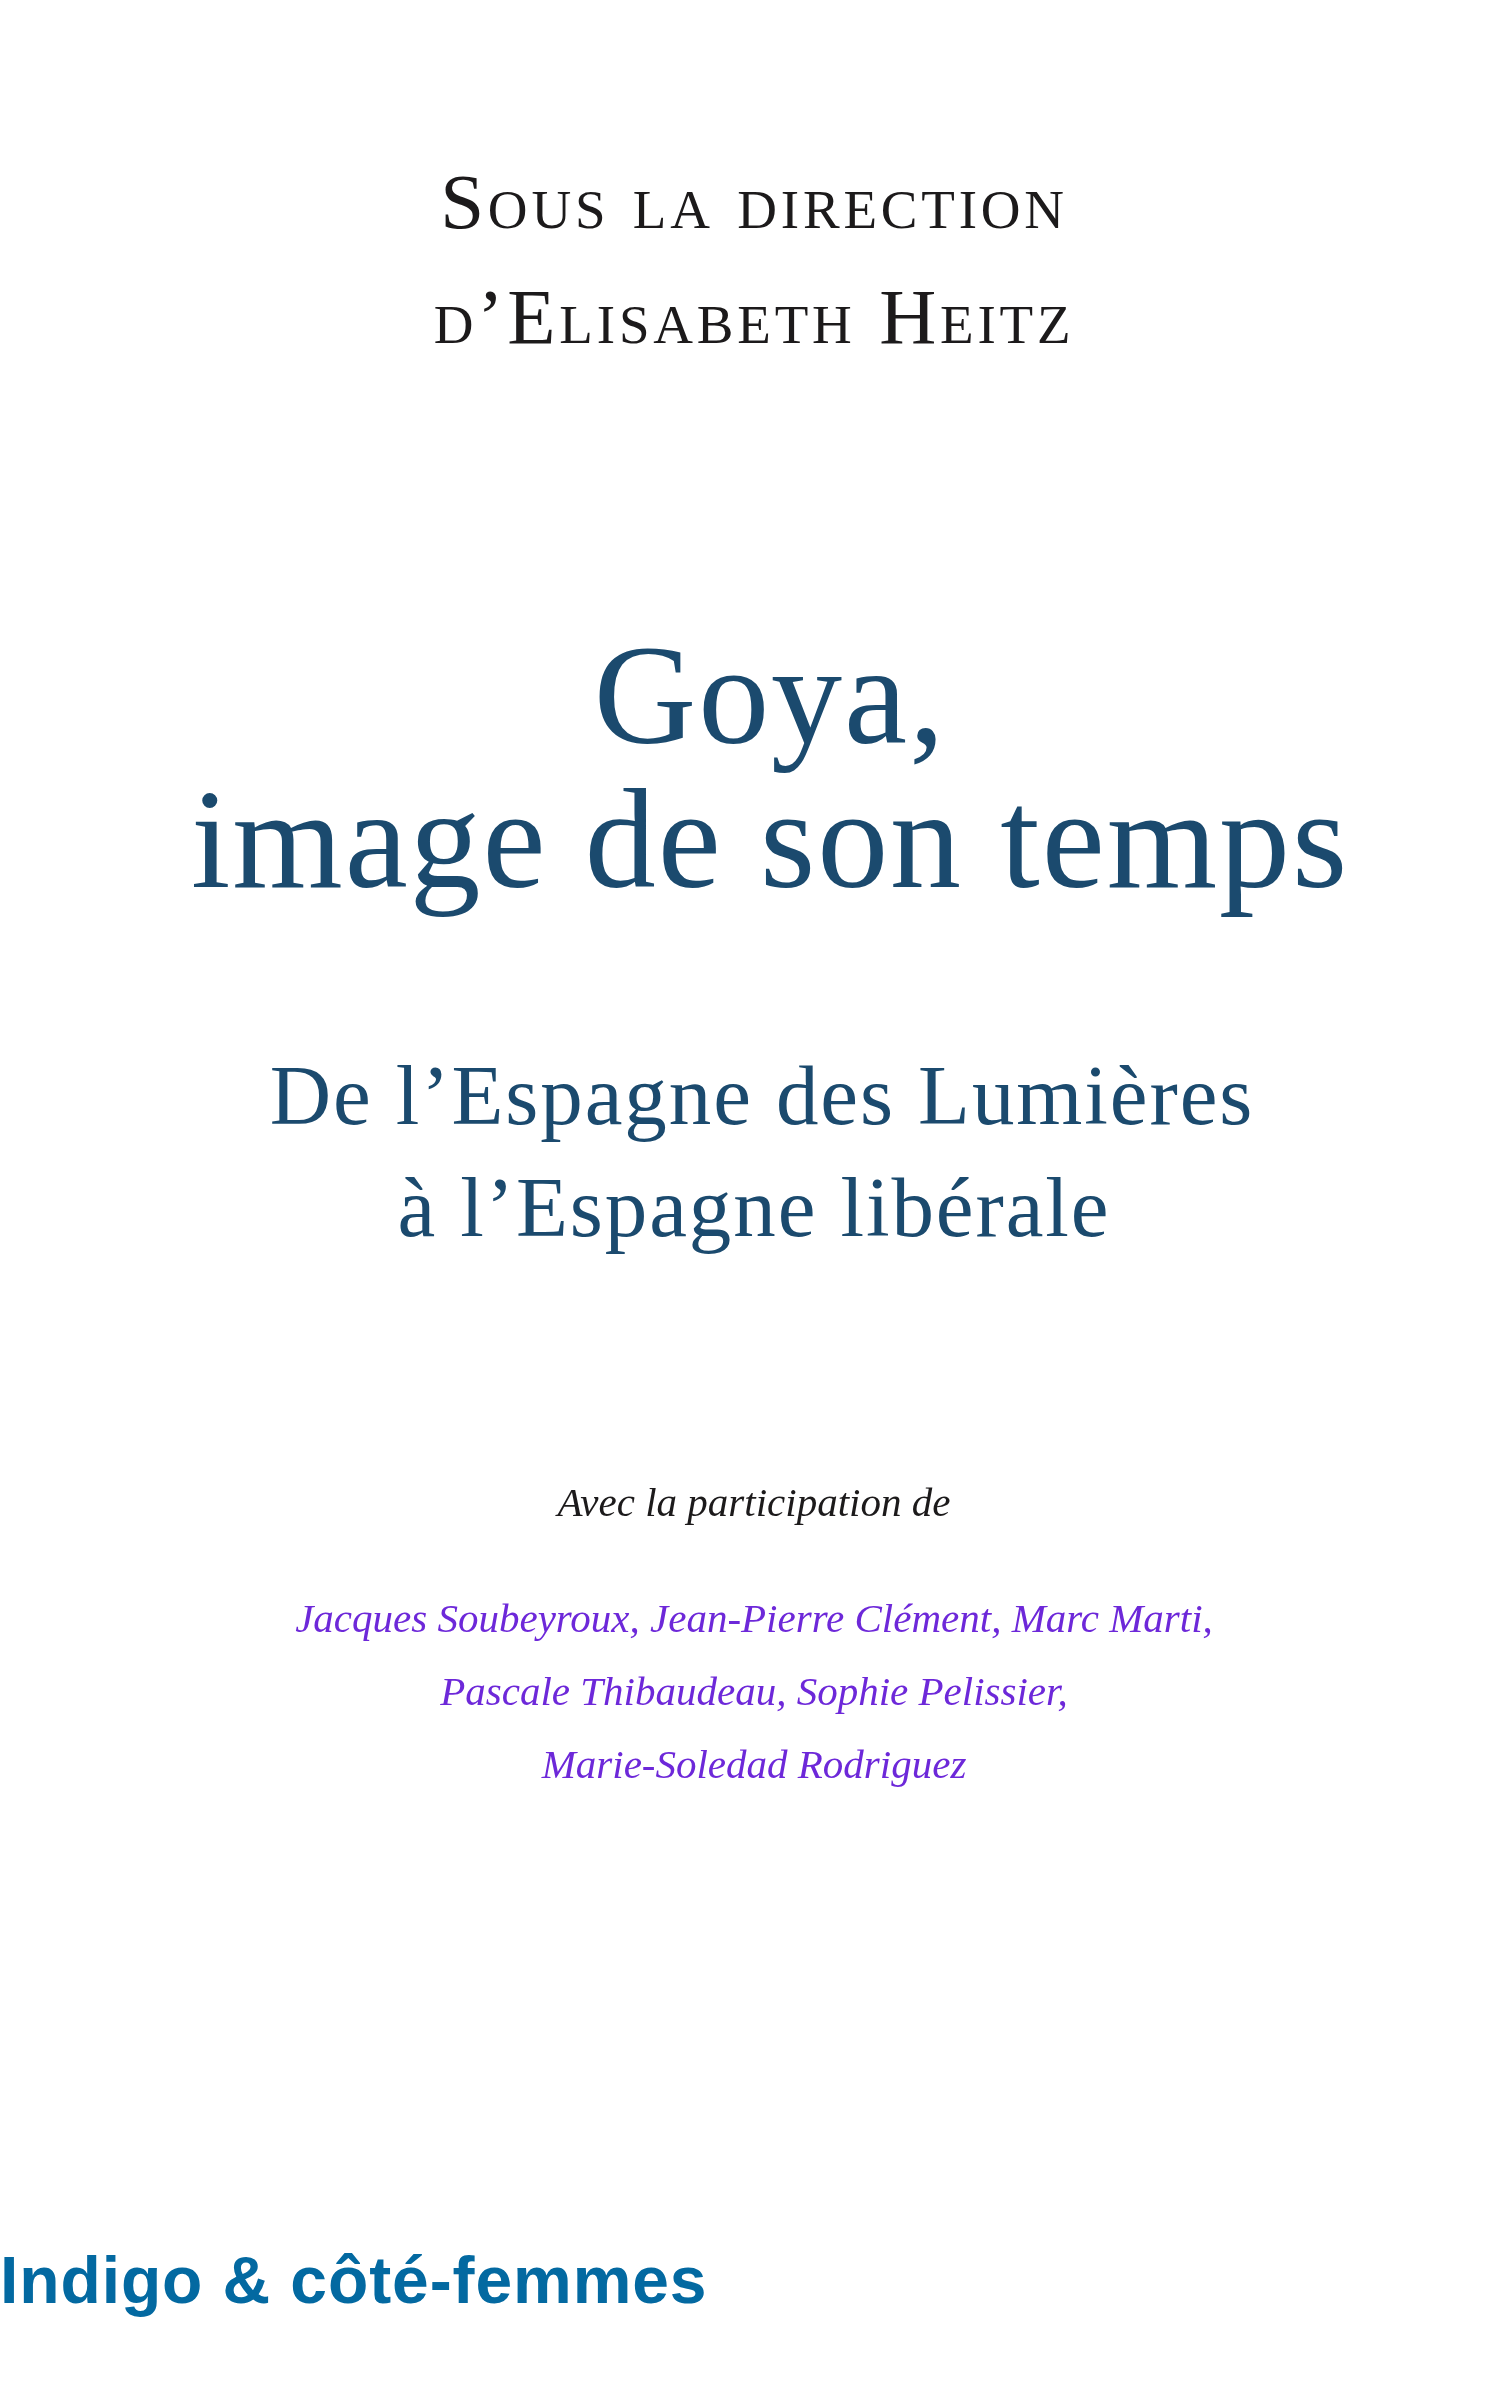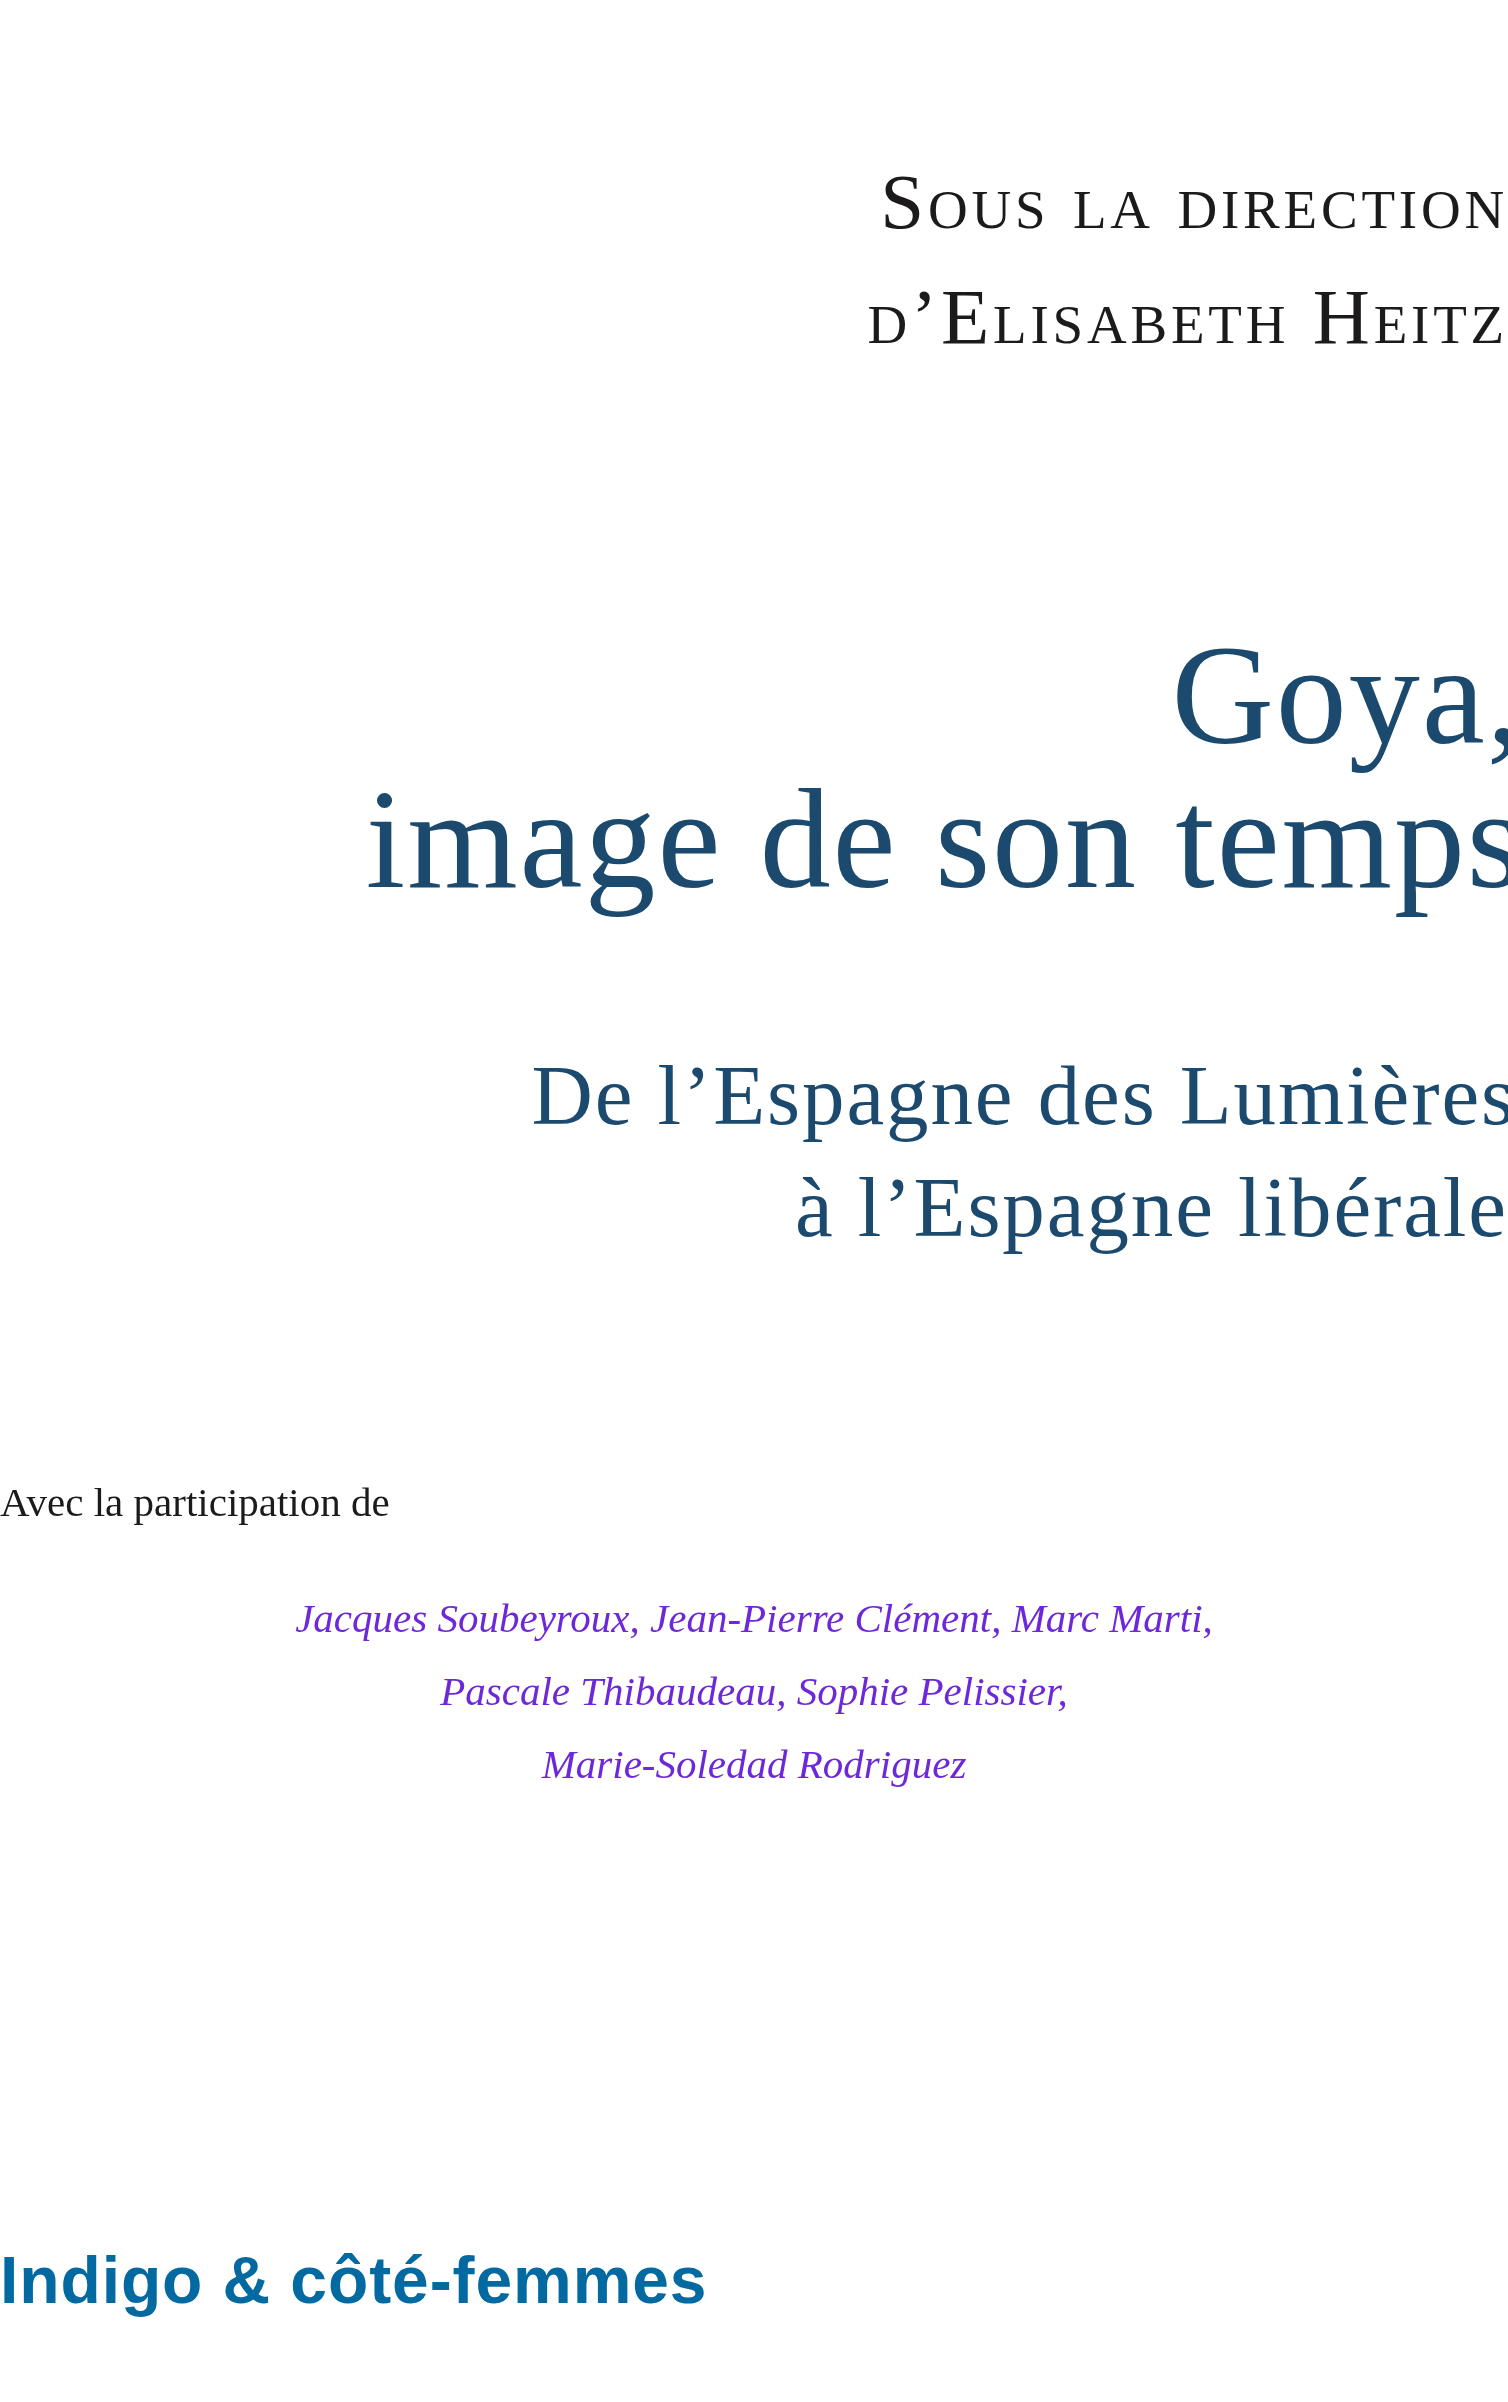--- a/index.html
+++ b/index.html
@@ -12,21 +12,21 @@
     width: 1508px;
     height: 2403px;
     background: #ffffff;
     overflow: hidden;
     font-family: "Liberation Serif", serif;
   }
   .line {
     position: absolute;
     left: 0;
     width: 100%;
-    text-align: right;
+    text-align: center;
     white-space: nowrap;
   }
   .direction-block {
     position: absolute;
     top: 144px;
     left: 0;
     width: 100%;
     text-align: center;
     font-variant: small-caps;
     font-size: 79px;
@@ -54,21 +54,22 @@
     font-size: 85px;
     line-height: 112px;
     letter-spacing: 1.9px;
     color: #1b4a6e;
   }
   .participation-intro {
     position: absolute;
     top: 1474px;
     left: 0;
     width: 100%;
-    text-align: left;
+    text-align: center;
+    font-style: italic;
     font-size: 41px;
     line-height: 57px;
     color: #1c1a1b;
   }
   .contributors-block {
     position: absolute;
     top: 1582px;
     left: 0;
     width: 100%;
     text-align: center;

